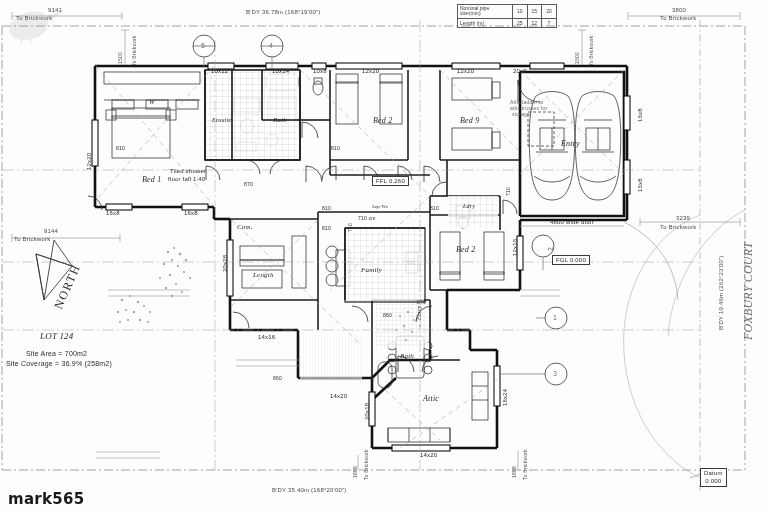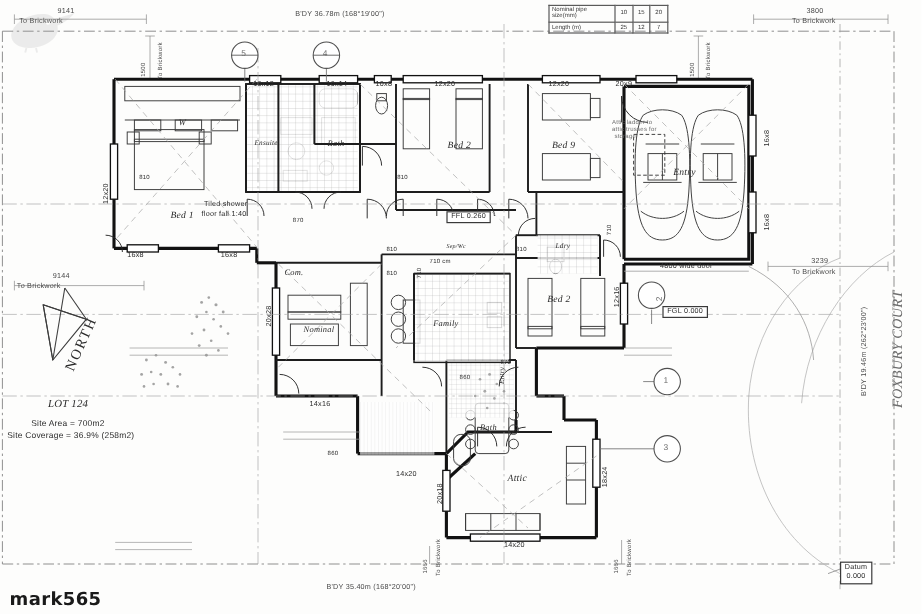--- a/index.html
+++ b/index.html
@@ -473,21 +473,21 @@
 
   <div class="lbl t8 rmname" style="left:142px;top:152px;margin-top:24px;">Bed 1</div>
   <div class="lbl t8 rmname" style="left:373px;top:117px;">Bed 2</div>
   <div class="lbl t8 rmname" style="left:460px;top:117px;">Bed 9</div>
   <div class="lbl t8 rmname" style="left:456px;top:246px;">Bed 2</div>
   <div class="lbl t7 rmname" style="left:149px;top:99px;">W</div>
   <div class="lbl t6 rmname" style="left:212px;top:117px;">Ensuite</div>
   <div class="lbl t7 rmname" style="left:273px;top:117px;">Bath</div>
   <div class="lbl t6 rmname" style="left:463px;top:203px;">Ldry</div>
   <div class="lbl t8 rmname" style="left:561px;top:140px;">Entry</div>
-  <div class="lbl t7 rmname" style="left:253px;top:272px;">Nominal</div>
+  <div class="lbl t7 rmname" style="left:253px;top:272px;">Length</div>
   <div class="lbl t7 rmname" style="left:361px;top:267px;">Family</div>
   <div class="lbl t7 rmname" style="left:400px;top:353px;">Bath</div>
   <div class="lbl t8 rmname" style="left:423px;top:395px;">Attic</div>
   <div class="lbl t7 rmname" style="left:237px;top:224px;">Com.</div>
   <div class="lbl t6 rmname rot90" style="left:416px;top:320px;">Entry</div>
   <div class="lbl t5 rmname" style="left:372px;top:204px;">Sep/Wc</div>
 
   <div class="lbl t6" style="left:170px;top:168px;">Tiled shower</div>
   <div class="lbl t6" style="left:168px;top:176px;">floor fall 1:40</div>
   <div class="lbl t5 gray" style="left:510px;top:100px;">Attic ladder to</div>

